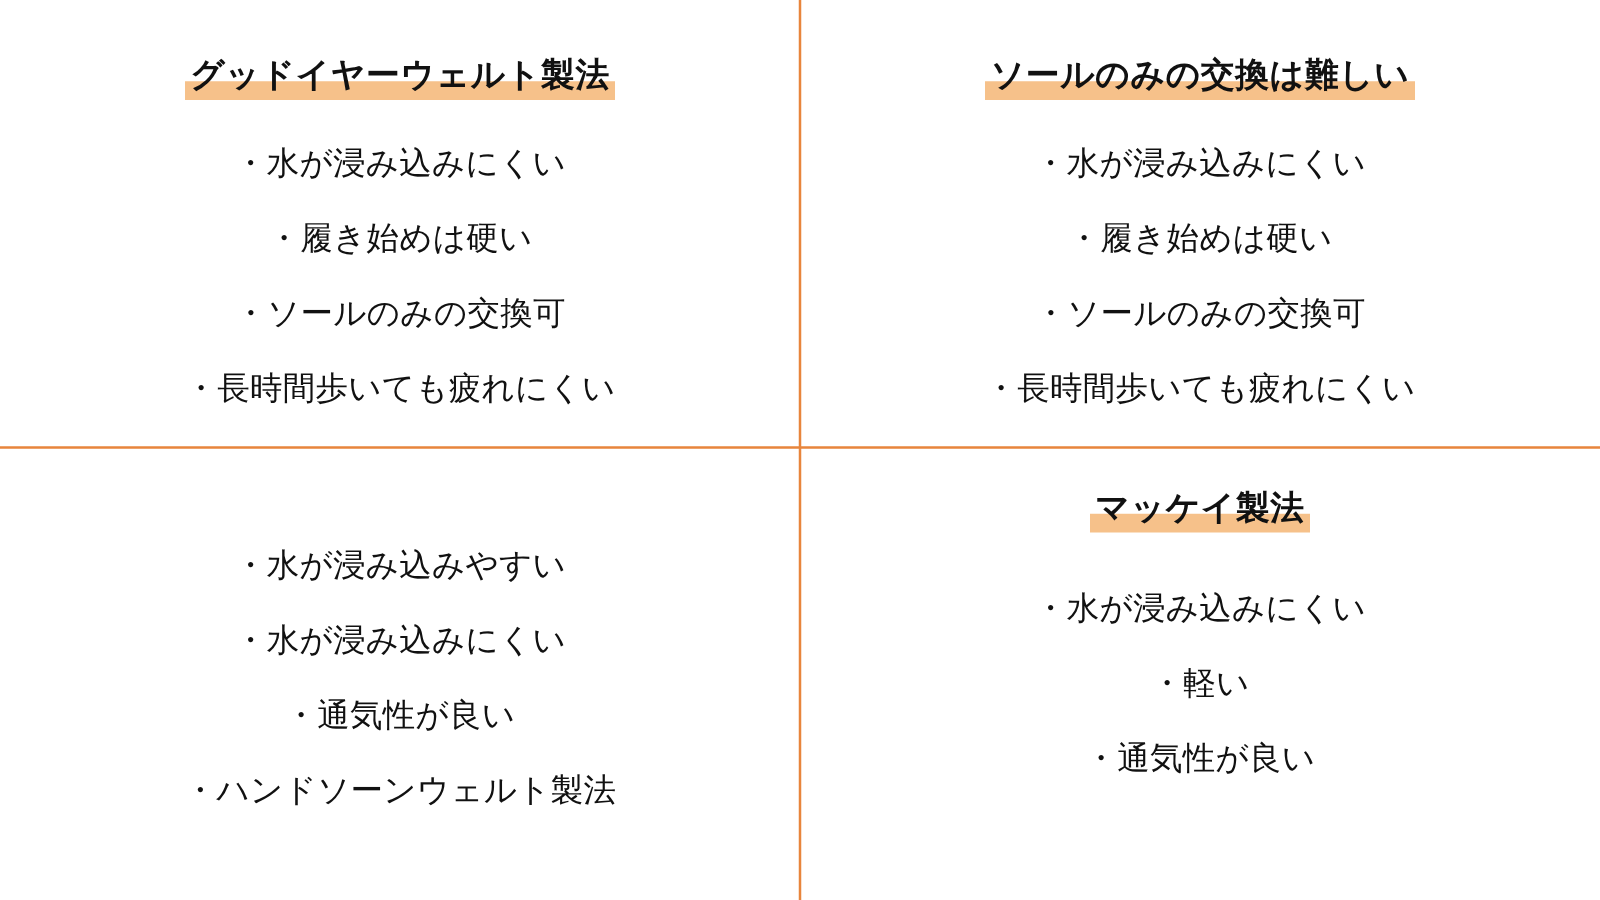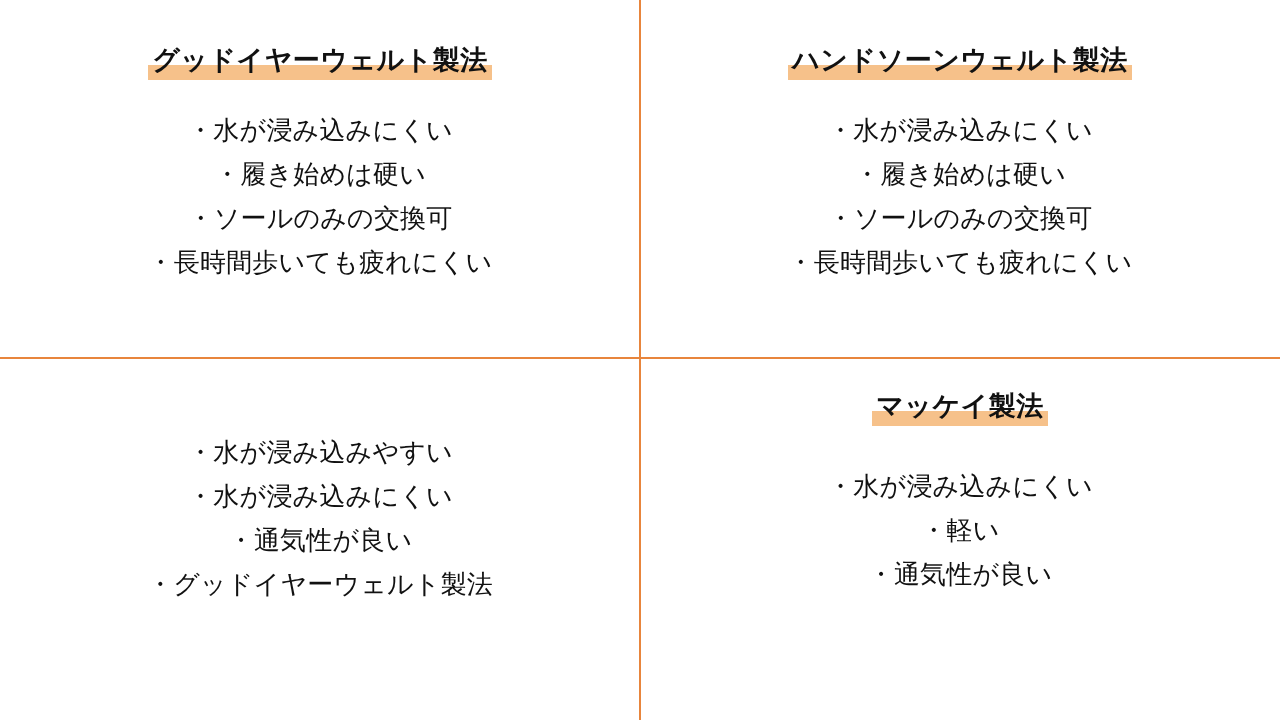--- a/index.html
+++ b/index.html
@@ -75,21 +75,21 @@
   }
   .heading .label {
     position: relative;
     z-index: 1;
   }
   .items {
     margin-top: 34px;
     display: flex;
     flex-direction: column;
     align-items: center;
-    gap: 7px;
+    gap: 23px;
   }
   .cell.row2 .items {
     margin-top: 44px;
   }
   .item {
     font-size: 26px;
     line-height: 1.42;
     white-space: nowrap;
     letter-spacing: 0.2px;
   }
@@ -113,36 +113,36 @@
         <div class="item">・水が浸み込みにくい</div>
         <div class="item">・履き始めは硬い</div>
         <div class="item">・ソールのみの交換可</div>
         <div class="item">・長時間歩いても疲れにくい</div>
       </div>
     </div>
 
     <div class="cell">
       <div class="heading">
         <span class="marker"></span>
-        <span class="label">ハンドソーンウェルト製法</span>
+        <span class="label">ソールのみの交換は難しい</span>
       </div>
       <div class="items">
         <div class="item">・水が浸み込みにくい</div>
         <div class="item">・履き始めは硬い</div>
         <div class="item">・ソールのみの交換可</div>
         <div class="item">・長時間歩いても疲れにくい</div>
       </div>
     </div>
 
     <div class="cell row2">
       <div class="items">
         <div class="item">・水が浸み込みやすい</div>
         <div class="item">・水が浸み込みにくい</div>
         <div class="item">・通気性が良い</div>
-        <div class="item">・グッドイヤーウェルト製法</div>
+        <div class="item">・ハンドソーンウェルト製法</div>
       </div>
     </div>
 
     <div class="cell row2">
       <div class="heading">
         <span class="marker"></span>
         <span class="label">マッケイ製法</span>
       </div>
       <div class="items">
         <div class="item">・水が浸み込みにくい</div>

